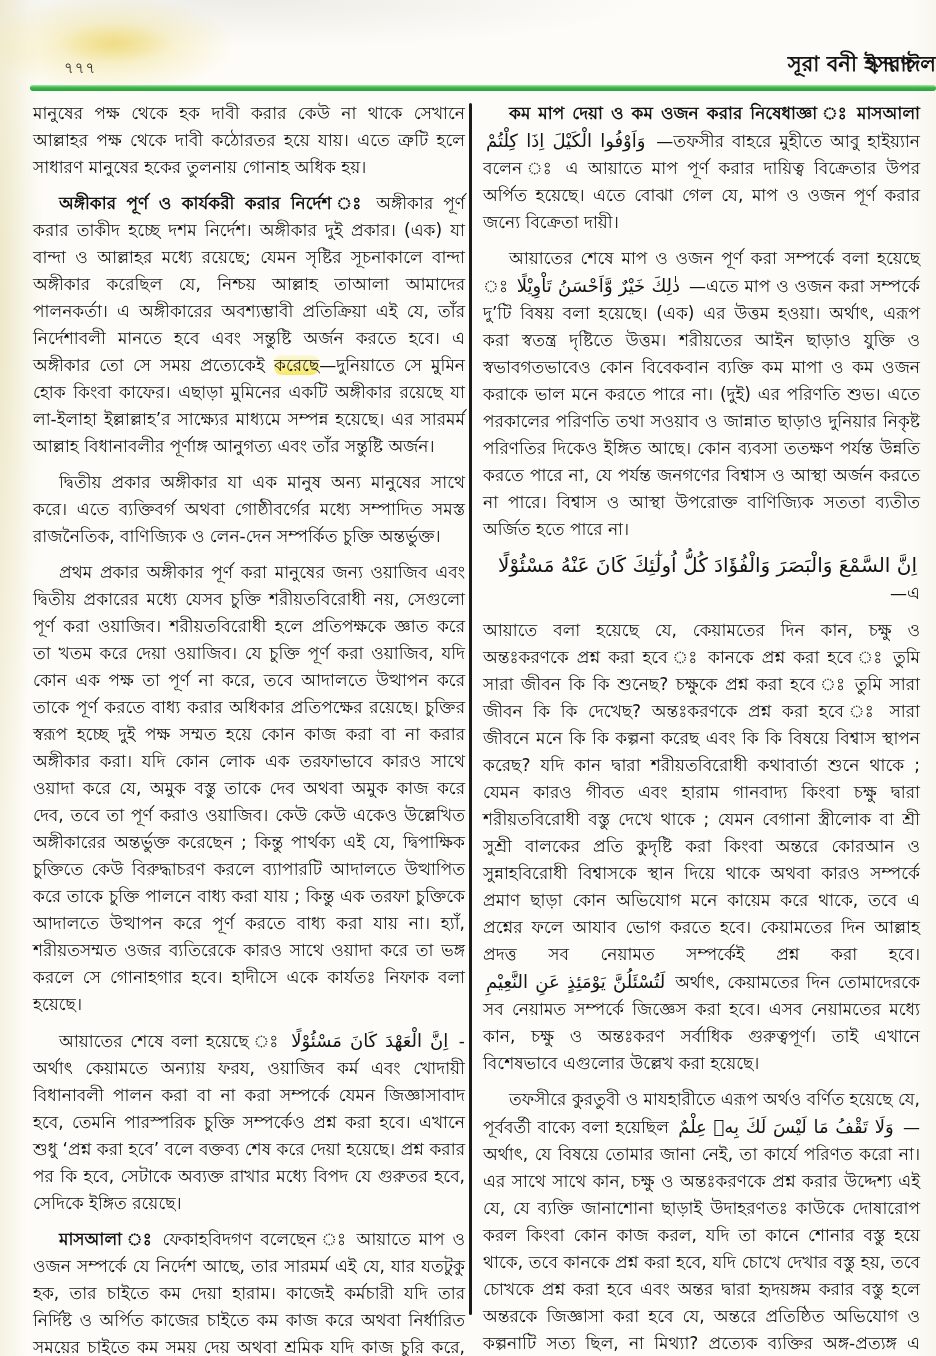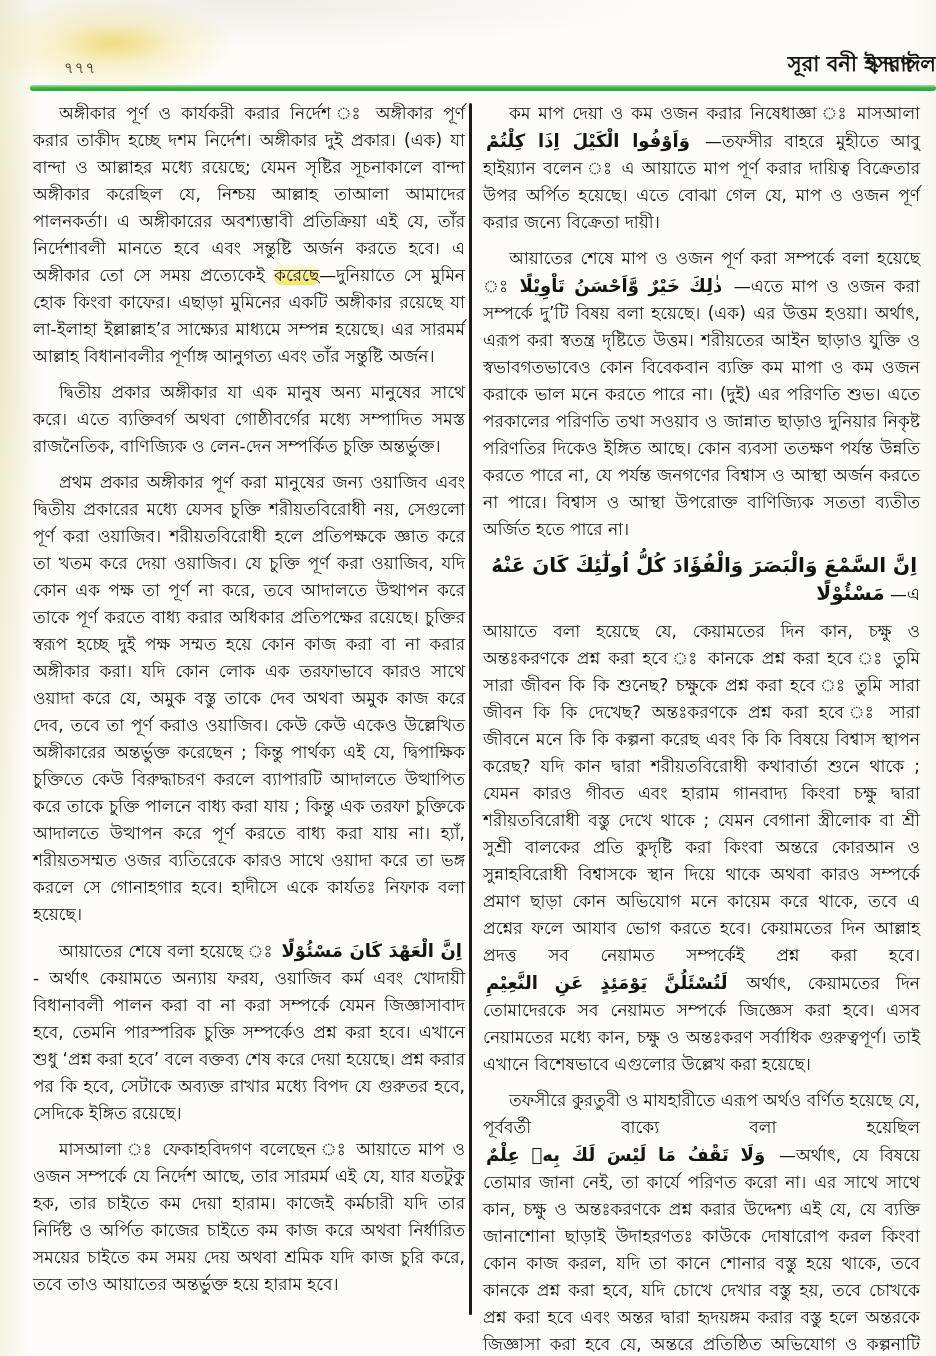--- a/index.html
+++ b/index.html
@@ -46,26 +46,26 @@
   .col{
     position:absolute;top:100px;
     font-size:17px;line-height:27px;
     text-align:justify;
   }
   .col-left{left:33px;width:432px;}
   .col-right{left:483px;width:437px;}
   .para{margin:0 0 9px 0;}
   .para.indent{text-indent:26px;}
   .para.center{text-align:right;text-indent:0;margin-top:4px;margin-bottom:10px;}
-  .seg-bold{font-weight:400;}
+  .seg-bold{font-weight:700;}
   .seg-normal{}
   .seg-arabic{
     font-family:"DejaVu Sans",sans-serif;
     direction:rtl;unicode-bidi:isolate;
-    font-size:18px;font-weight:700;
+    font-size:18px;font-weight:400;
     letter-spacing:0px;
     padding:0 3px;
     white-space:nowrap;
   }
   .para.center .seg-arabic{font-size:20px;white-space:normal;}
   .seg-highlight{
     background:linear-gradient(180deg,rgba(247,228,74,.15),rgba(247,228,74,.85));
     border-radius:8px;
   }
   
@@ -86,20 +86,21 @@
 
   <div class="hdr-title">সূরা বনী ইসরাঈল</div>
 
   <div class="hdr-num-right">৭৭৭</div>
 
   <div class="rule"></div>
 
   <div class="divider"></div>
 
   <div class="col col-left">
+      <p class="para"><span class="seg-normal">মানুষের পক্ষ থেকে হক দাবী করার কেউ না থাকে সেখানে আল্লাহর পক্ষ থেকে দাবী কঠোরতর হয়ে যায়। এতে ত্রুটি হলে সাধারণ মানুষের হকের তুলনায় গোনাহ অধিক হয়।</span></p>
       <p class="para indent"><span class="seg-bold">অঙ্গীকার পূর্ণ ও কার্যকরী করার নির্দেশ ঃ </span><span class="seg-normal">অঙ্গীকার পূর্ণ করার তাকীদ হচ্ছে দশম নির্দেশ। অঙ্গীকার দুই প্রকার। (এক) যা বান্দা ও আল্লাহর মধ্যে রয়েছে; যেমন সৃষ্টির সূচনাকালে বান্দা অঙ্গীকার করেছিল যে, নিশ্চয় আল্লাহ তাআলা আমাদের পালনকর্তা। এ অঙ্গীকারের অবশ্যম্ভাবী প্রতিক্রিয়া এই যে, তাঁর নির্দেশাবলী মানতে হবে এবং সন্তুষ্টি অর্জন করতে হবে। এ অঙ্গীকার তো সে সময় প্রত্যেকেই </span><span class="seg-highlight">করেছে</span><span class="seg-normal">—দুনিয়াতে সে মুমিন হোক কিংবা কাফের। এছাড়া মুমিনের একটি অঙ্গীকার রয়েছে যা লা-ইলাহা ইল্লাল্লাহ’র সাক্ষ্যের মাধ্যমে সম্পন্ন হয়েছে। এর সারমর্ম আল্লাহ বিধানাবলীর পূর্ণাঙ্গ আনুগত্য এবং তাঁর সন্তুষ্টি অর্জন।</span></p>
       <p class="para indent"><span class="seg-normal">দ্বিতীয় প্রকার অঙ্গীকার যা এক মানুষ অন্য মানুষের সাথে করে। এতে ব্যক্তিবর্গ অথবা গোষ্ঠীবর্গের মধ্যে সম্পাদিত সমস্ত রাজনৈতিক, বাণিজ্যিক ও লেন-দেন সম্পর্কিত চুক্তি অন্তর্ভুক্ত।</span></p>
       <p class="para indent"><span class="seg-normal">প্রথম প্রকার অঙ্গীকার পূর্ণ করা মানুষের জন্য ওয়াজিব এবং দ্বিতীয় প্রকারের মধ্যে যেসব চুক্তি শরীয়তবিরোধী নয়, সেগুলো পূর্ণ করা ওয়াজিব। শরীয়তবিরোধী হলে প্রতিপক্ষকে জ্ঞাত করে তা খতম করে দেয়া ওয়াজিব। যে চুক্তি পূর্ণ করা ওয়াজিব, যদি কোন এক পক্ষ তা পূর্ণ না করে, তবে আদালতে উত্থাপন করে তাকে পূর্ণ করতে বাধ্য করার অধিকার প্রতিপক্ষের রয়েছে। চুক্তির স্বরূপ হচ্ছে দুই পক্ষ সম্মত হয়ে কোন কাজ করা বা না করার অঙ্গীকার করা। যদি কোন লোক এক তরফাভাবে কারও সাথে ওয়াদা করে যে, অমুক বস্তু তাকে দেব অথবা অমুক কাজ করে দেব, তবে তা পূর্ণ করাও ওয়াজিব। কেউ কেউ একেও উল্লেখিত অঙ্গীকারের অন্তর্ভুক্ত করেছেন ; কিন্তু পার্থক্য এই যে, দ্বিপাক্ষিক চুক্তিতে কেউ বিরুদ্ধাচরণ করলে ব্যাপারটি আদালতে উত্থাপিত করে তাকে চুক্তি পালনে বাধ্য করা যায় ; কিন্তু এক তরফা চুক্তিকে আদালতে উত্থাপন করে পূর্ণ করতে বাধ্য করা যায় না। হ্যাঁ, শরীয়তসম্মত ওজর ব্যতিরেকে কারও সাথে ওয়াদা করে তা ভঙ্গ করলে সে গোনাহগার হবে। হাদীসে একে কার্যতঃ নিফাক বলা হয়েছে।</span></p>
       <p class="para indent"><span class="seg-normal">আয়াতের শেষে বলা হয়েছে ঃ </span><span class="seg-arabic">اِنَّ الْعَهْدَ كَانَ مَسْئُوْلًا</span><span class="seg-normal"> - অর্থাৎ কেয়ামতে অন্যায় ফরয, ওয়াজিব কর্ম এবং খোদায়ী বিধানাবলী পালন করা বা না করা সম্পর্কে যেমন জিজ্ঞাসাবাদ হবে, তেমনি পারস্পরিক চুক্তি সম্পর্কেও প্রশ্ন করা হবে। এখানে শুধু ‘প্রশ্ন করা হবে’ বলে বক্তব্য শেষ করে দেয়া হয়েছে। প্রশ্ন করার পর কি হবে, সেটাকে অব্যক্ত রাখার মধ্যে বিপদ যে গুরুতর হবে, সেদিকে ইঙ্গিত রয়েছে।</span></p>
       <p class="para indent"><span class="seg-bold">মাসআলা ঃ </span><span class="seg-normal">ফেকাহবিদগণ বলেছেন ঃ আয়াতে মাপ ও ওজন সম্পর্কে যে নির্দেশ আছে, তার সারমর্ম এই যে, যার যতটুকু হক, তার চাইতে কম দেয়া হারাম। কাজেই কর্মচারী যদি তার নির্দিষ্ট ও অর্পিত কাজের চাইতে কম কাজ করে অথবা নির্ধারিত সময়ের চাইতে কম সময় দেয় অথবা শ্রমিক যদি কাজ চুরি করে, তবে তাও আয়াতের অন্তর্ভুক্ত হয়ে হারাম হবে।</span></p>
     </div>
 
   <div class="col col-right">
       <p class="para indent"><span class="seg-bold">কম মাপ দেয়া ও কম ওজন করার নিষেধাজ্ঞা ঃ মাসআলা </span><span class="seg-arabic">وَاَوْفُوا الْكَيْلَ اِذَا كِلْتُمْ</span><span class="seg-normal"> —তফসীর বাহরে মুহীতে আবু হাইয়্যান বলেন ঃ এ আয়াতে মাপ পূর্ণ করার দায়িত্ব বিক্রেতার উপর অর্পিত হয়েছে। এতে বোঝা গেল যে, মাপ ও ওজন পূর্ণ করার জন্যে বিক্রেতা দায়ী।</span></p>
       <p class="para indent"><span class="seg-normal">আয়াতের শেষে মাপ ও ওজন পূর্ণ করা সম্পর্কে বলা হয়েছে ঃ </span><span class="seg-arabic">ذٰلِكَ خَيْرٌ وَّاَحْسَنُ تَاْوِيْلًا</span><span class="seg-normal"> —এতে মাপ ও ওজন করা সম্পর্কে দু’টি বিষয় বলা হয়েছে। (এক) এর উত্তম হওয়া। অর্থাৎ, এরূপ করা স্বতন্ত্র দৃষ্টিতে উত্তম। শরীয়তের আইন ছাড়াও যুক্তি ও স্বভাবগতভাবেও কোন বিবেকবান ব্যক্তি কম মাপা ও কম ওজন করাকে ভাল মনে করতে পারে না। (দুই) এর পরিণতি শুভ। এতে পরকালের পরিণতি তথা সওয়াব ও জান্নাত ছাড়াও দুনিয়ার নিকৃষ্ট পরিণতির দিকেও ইঙ্গিত আছে। কোন ব্যবসা ততক্ষণ পর্যন্ত উন্নতি করতে পারে না, যে পর্যন্ত জনগণের বিশ্বাস ও আস্থা অর্জন করতে না পারে। বিশ্বাস ও আস্থা উপরোক্ত বাণিজ্যিক সততা ব্যতীত অর্জিত হতে পারে না।</span></p>

